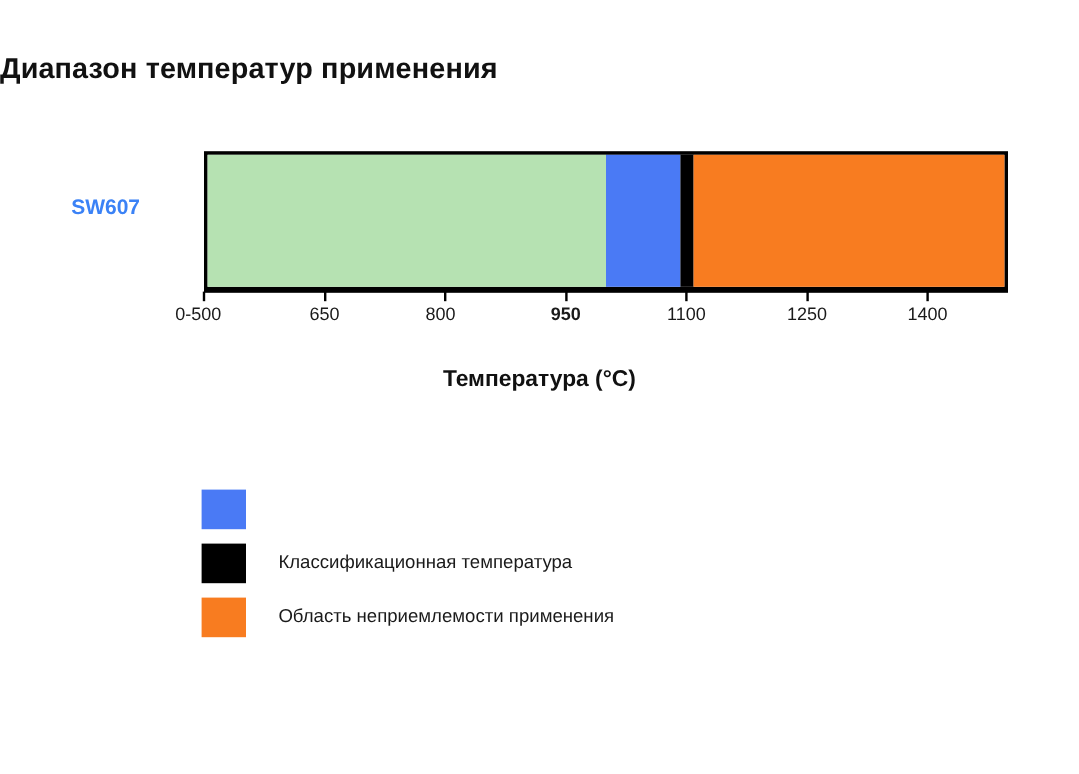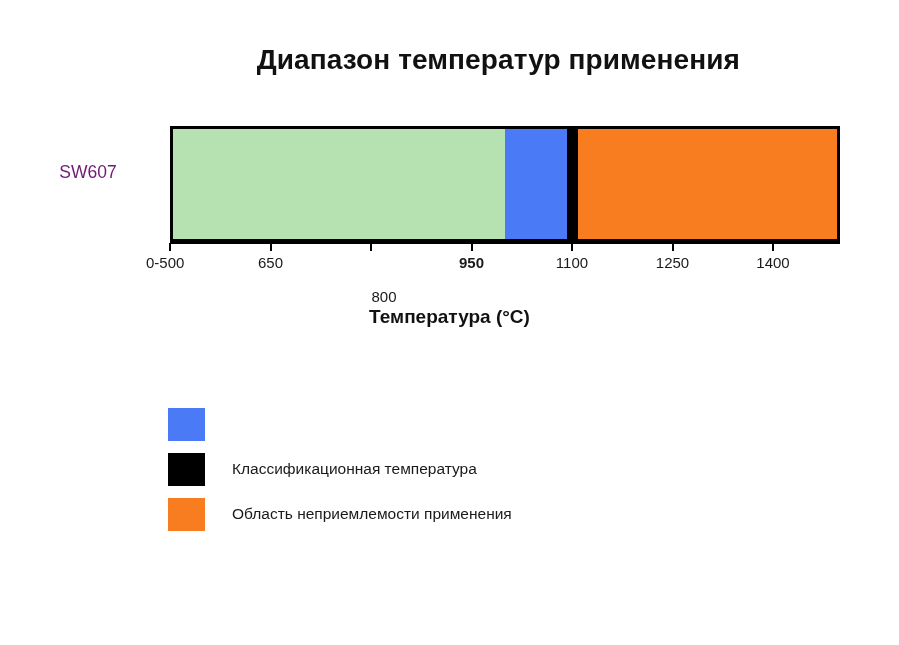--- a/index.html
+++ b/index.html
@@ -20,37 +20,37 @@
     left: 0; top: 0;
     width: 899px;
     height: 645px;
   }
   
   .chart-title {
     position: absolute;
     left: 0;
     top: 44px;
     width: 740px;
-    text-align: right;
-    font-size: 28px;
+    text-align: left;
+    font-size: 24px;
     font-weight: bold;
     letter-spacing: 0.1px;
     color: #111111;
   }
   
   .y-cat-label {
     position: absolute;
     left: 20px;
     top: 160px;
     width: 136px;
     text-align: center;
     font-size: 17.5px;
-    font-weight: normal;
+    font-weight: bold;
     line-height: 24px;
-    color: #701a75;
+    color: #3b82f6;
   }
   .y-cat-label span { display: block; }
   
   .plot-frame {
     position: absolute;
     left: 170px;
     top: 126px;
     width: 670px;
     height: 116px;
     border: 3px solid #000000;
@@ -157,21 +157,21 @@
       </div>
   </div>
 
   <div class="x-axis-line"></div>
   <div id="tick-layer">
       <div class="tick" style="left: 169px;"></div>
       <div class="tick-label first" style="left: 146px;">0-500</div>
       <div class="tick" style="left: 269.5px;"></div>
       <div class="tick-label" style="left: 270.5px;">650</div>
       <div class="tick" style="left: 370px;"></div>
-      <div class="tick-label" style="left: 384px; margin-top: 34px;">800</div>
+      <div class="tick-label" style="left: 367px;">800</div>
       <div class="tick" style="left: 470.5px;"></div>
       <div class="tick-label" style="left: 471.5px; font-weight: bold;">950</div>
       <div class="tick" style="left: 571px;"></div>
       <div class="tick-label" style="left: 572px;">1100</div>
       <div class="tick" style="left: 671.5px;"></div>
       <div class="tick-label" style="left: 672.5px;">1250</div>
       <div class="tick" style="left: 772px;"></div>
       <div class="tick-label" style="left: 773px;">1400</div>
     </div>
 

